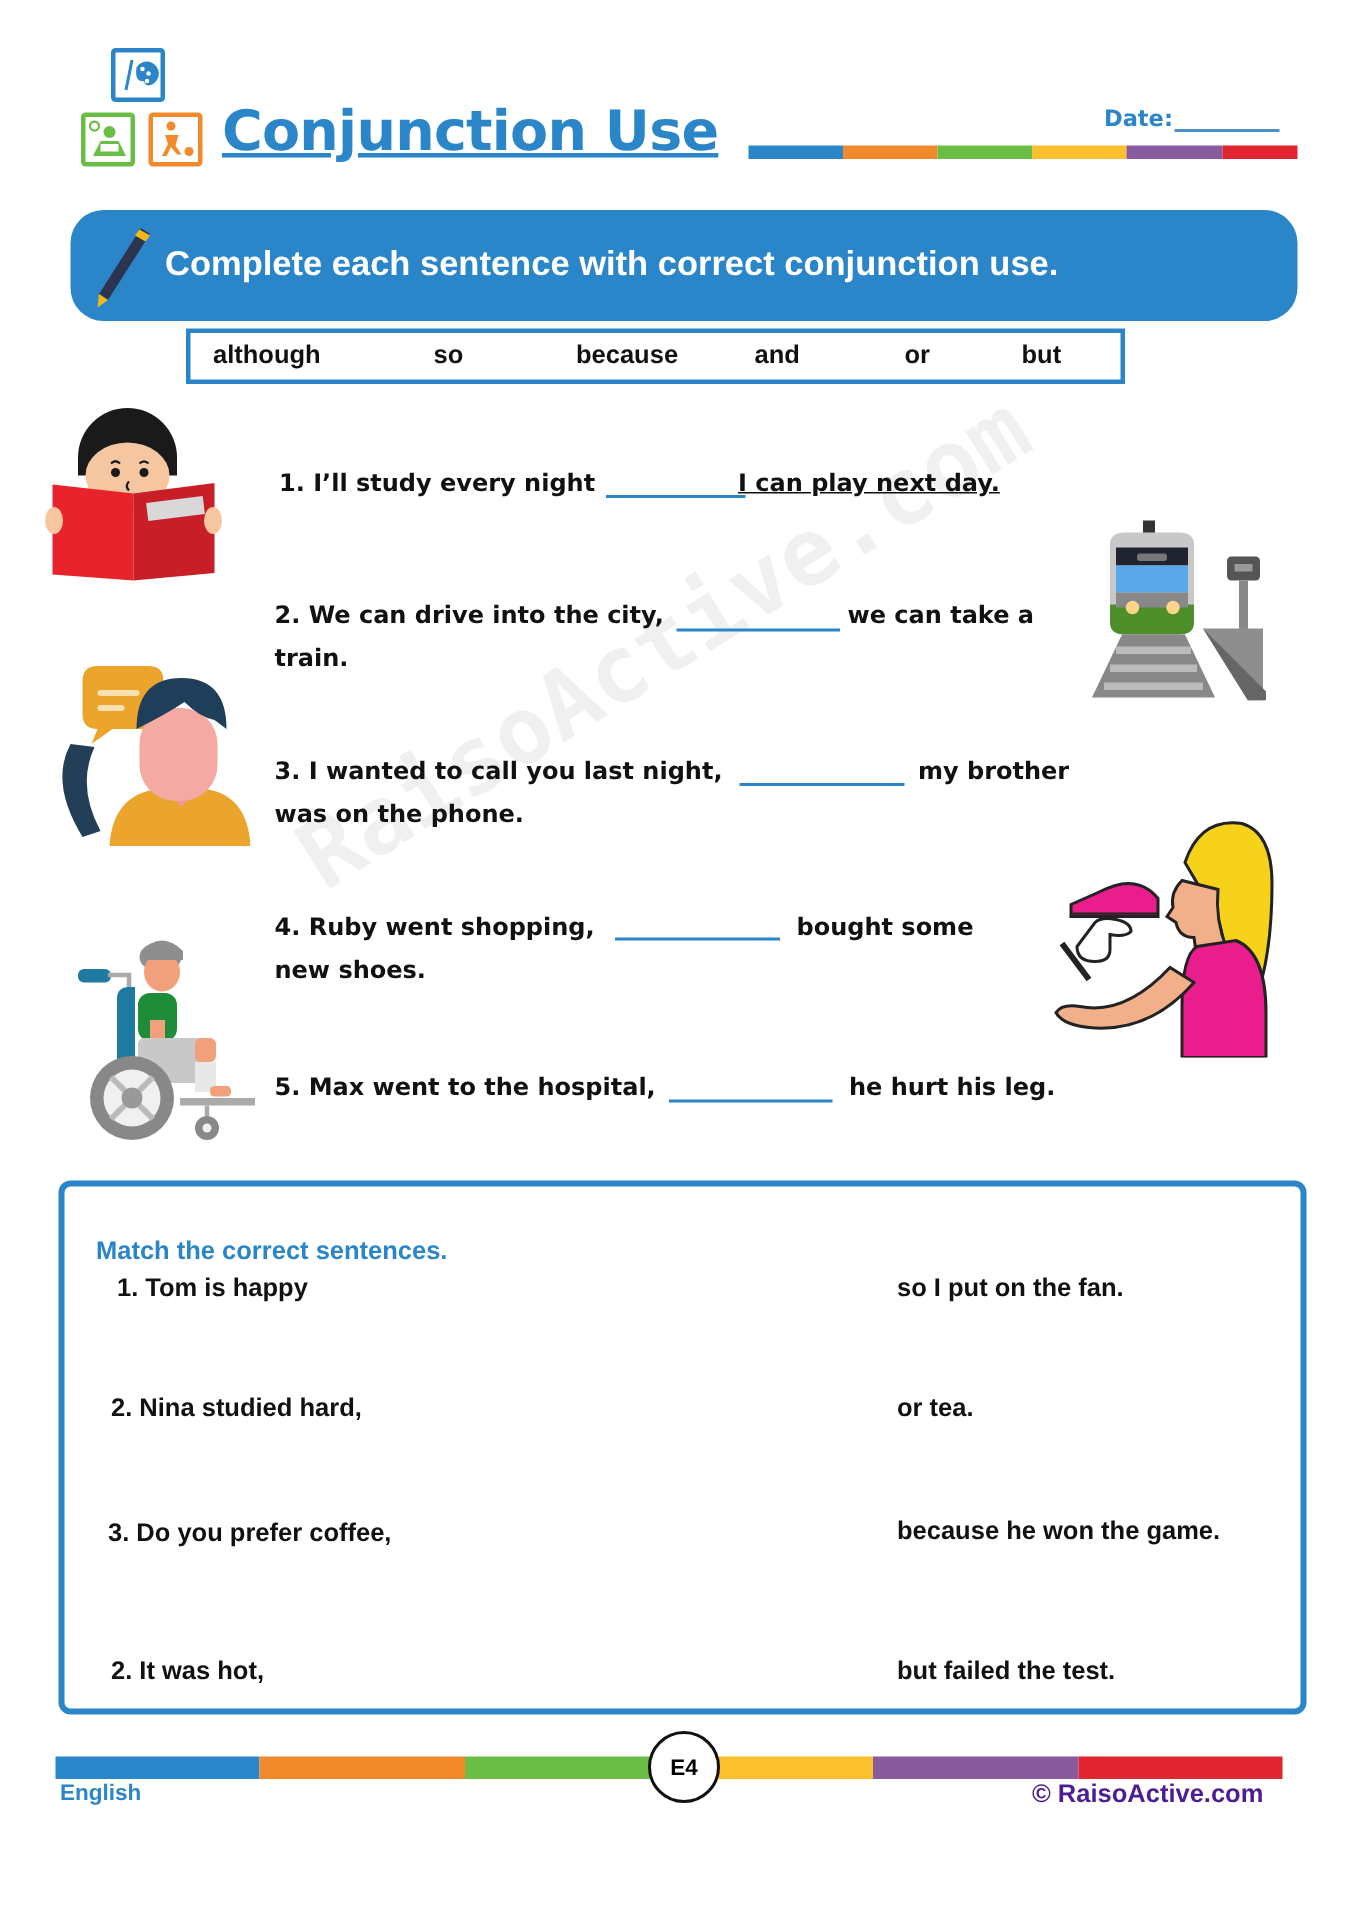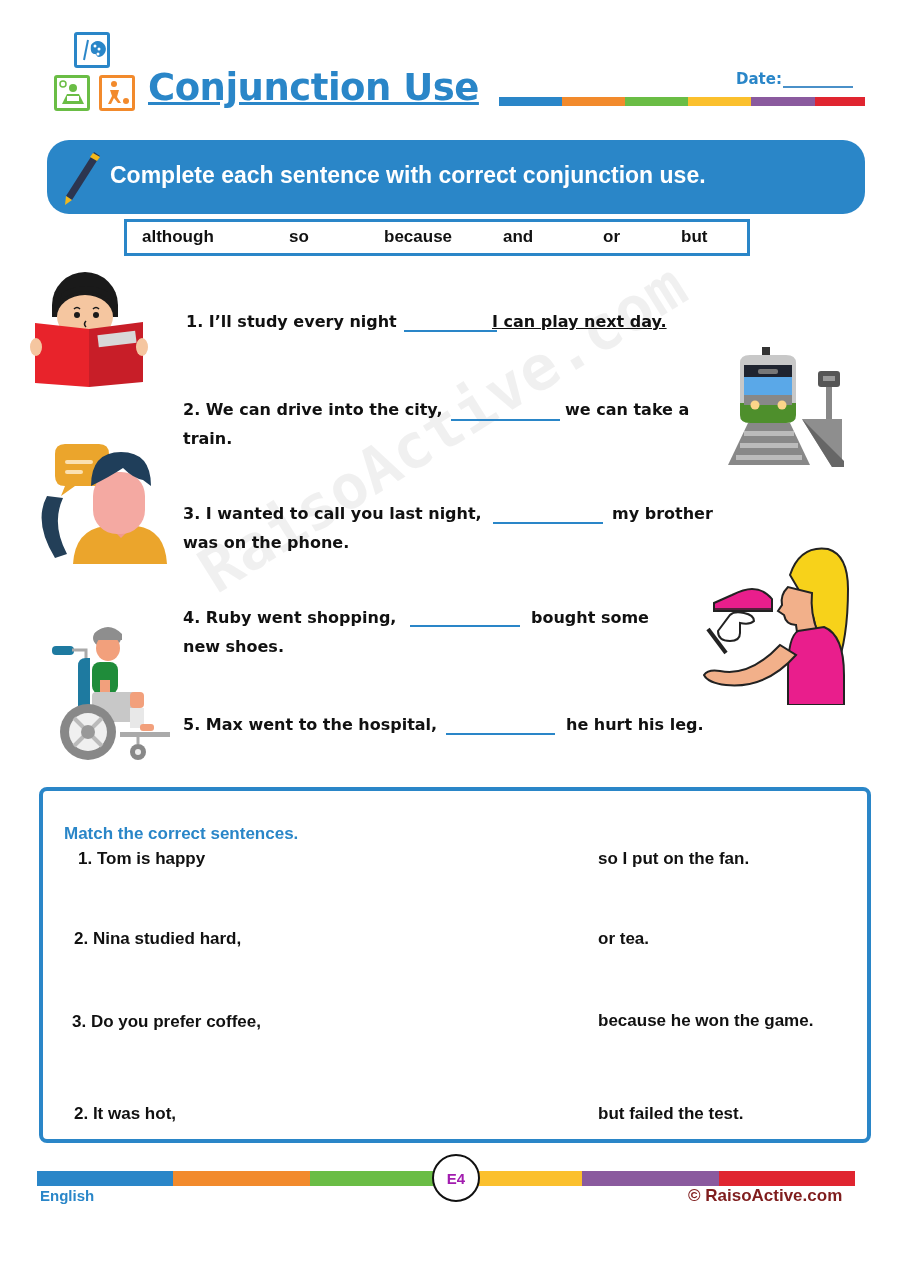--- a/index.html
+++ b/index.html
@@ -27,23 +27,23 @@
   
   .sent { position: absolute; font-family: "DejaVu Sans", sans-serif; font-weight: bold; font-size: 16px; color: #111; white-space: nowrap; }
   .blank { position: absolute; height: 2px; background: #2a86c8; }
 
   
   .match-box { position: absolute; left: 39px; top: 787px; width: 832px; height: 356px; border: 4px solid #2a86c8; border-radius: 8px; background: #fff; }
   .match-title { position: absolute; left: 64px; top: 798px; font-family: "Liberation Sans", sans-serif; font-weight: bold; font-size: 17px; color: #2a86c8; margin-top: 26px; }
   .match-item { position: absolute; font-family: "Liberation Sans", sans-serif; font-weight: bold; font-size: 17px; color: #111; white-space: nowrap; }
 
   
-  .page-badge { position: absolute; left: 432px; top: 1154px; width: 48px; height: 48px; border: 2px solid #111; border-radius: 50%; background: #fff; display: flex; align-items: center; justify-content: center; font-family: "Liberation Sans", sans-serif; font-weight: bold; font-size: 15px; color: #a21caf; text-align: right; }
+  .page-badge { position: absolute; left: 432px; top: 1154px; width: 48px; height: 48px; border: 2px solid #111; border-radius: 50%; background: #fff; display: flex; align-items: center; justify-content: center; font-family: "Liberation Sans", sans-serif; font-weight: bold; font-size: 15px; color: #000000; text-align: right; }
   .footer-left { position: absolute; left: 40px; top: 1187px; font-family: "Liberation Sans", sans-serif; font-weight: bold; font-size: 15px; color: #2a86c8; }
-  .footer-right { position: absolute; left: 688px; top: 1186px; font-family: "Liberation Sans", sans-serif; font-weight: bold; font-size: 17px; color: #7f1d1d; }
+  .footer-right { position: absolute; left: 688px; top: 1186px; font-family: "Liberation Sans", sans-serif; font-weight: bold; font-size: 17px; color: #4c1d95; }
 
   .watermark { position: absolute; left: 205px; top: 540px; font-family: "DejaVu Sans Mono", monospace; font-weight: bold; font-size: 62px; color: rgba(0,0,0,0.06); transform: rotate(-32deg); transform-origin: left center; white-space: nowrap; pointer-events: none; }
 
   svg { display: block; }
 </style>
 </head>
 <body>
 
 <div class="watermark">RaisoActive.com</div>
 

